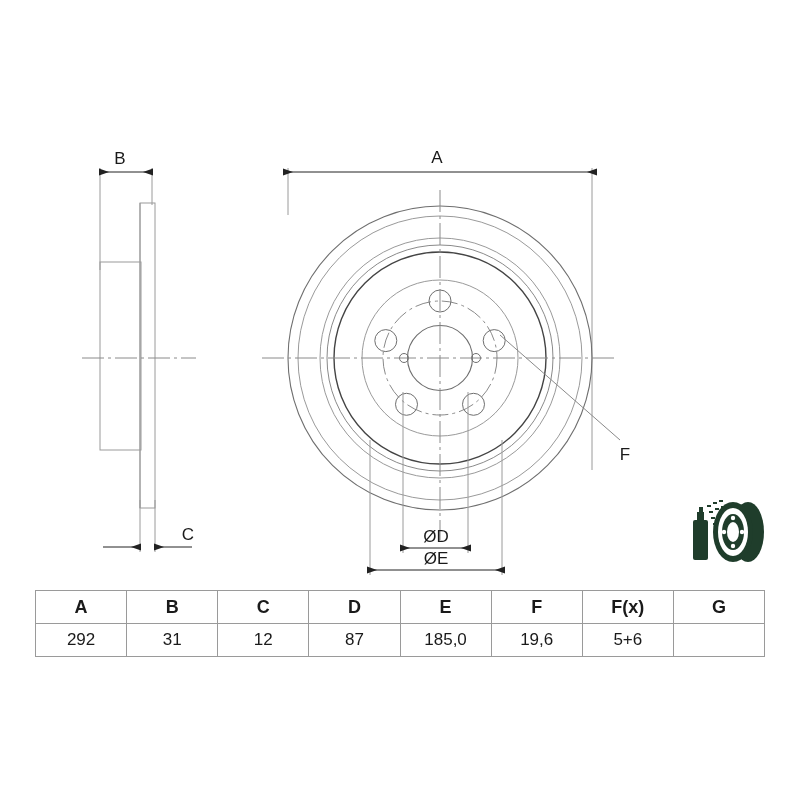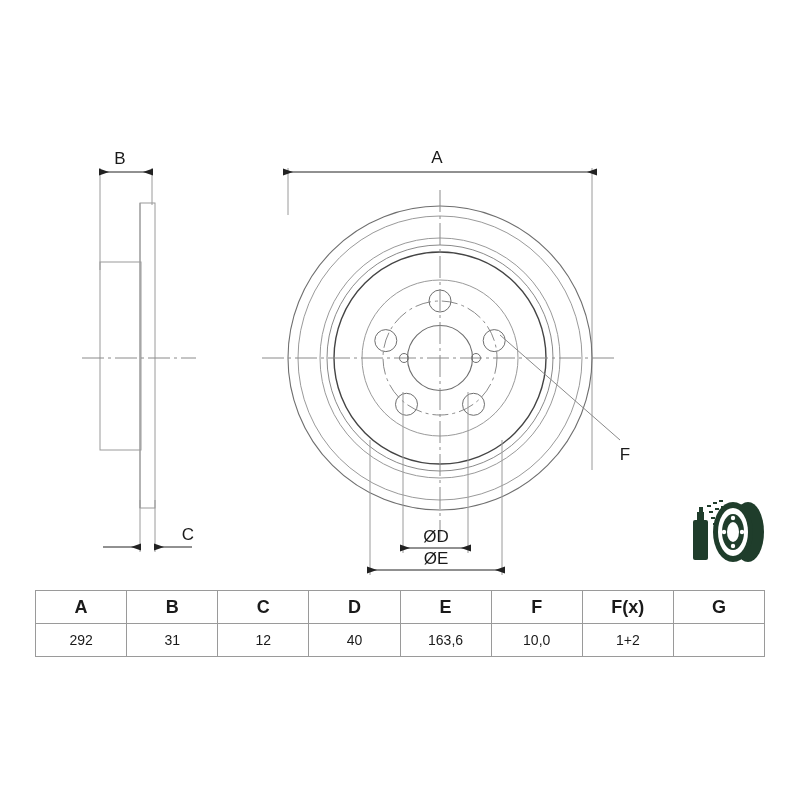--- a/index.html
+++ b/index.html
@@ -37,21 +37,21 @@
     font-family: "Liberation Sans", sans-serif;
     color: #1a1a1a;
   }
   #spec-table tr.head td {
     height: 30px;
     font-size: 18px;
     font-weight: bold;
   }
   #spec-table tr.vals td {
     height: 30px;
-    font-size: 14px;
+    font-size: 17px;
     font-weight: normal;
   }
 </style>
 </head>
 <body>
 
 <div id="root">
 
   <svg width="800" height="580" viewBox="0 0 800 580">
 
@@ -192,22 +192,22 @@
       <td>D</td>
       <td>E</td>
       <td>F</td>
       <td>F(x)</td>
       <td>G</td>
     </tr>
     <tr class="vals">
       <td>292</td>
       <td>31</td>
       <td>12</td>
-      <td>40</td>
-      <td>163,6</td>
-      <td>10,0</td>
-      <td>1+2</td>
+      <td>87</td>
+      <td>185,0</td>
+      <td>19,6</td>
+      <td>5+6</td>
       <td></td>
     </tr>
   </tbody>
     </table>
 
 </div>
 
 </body></html>

